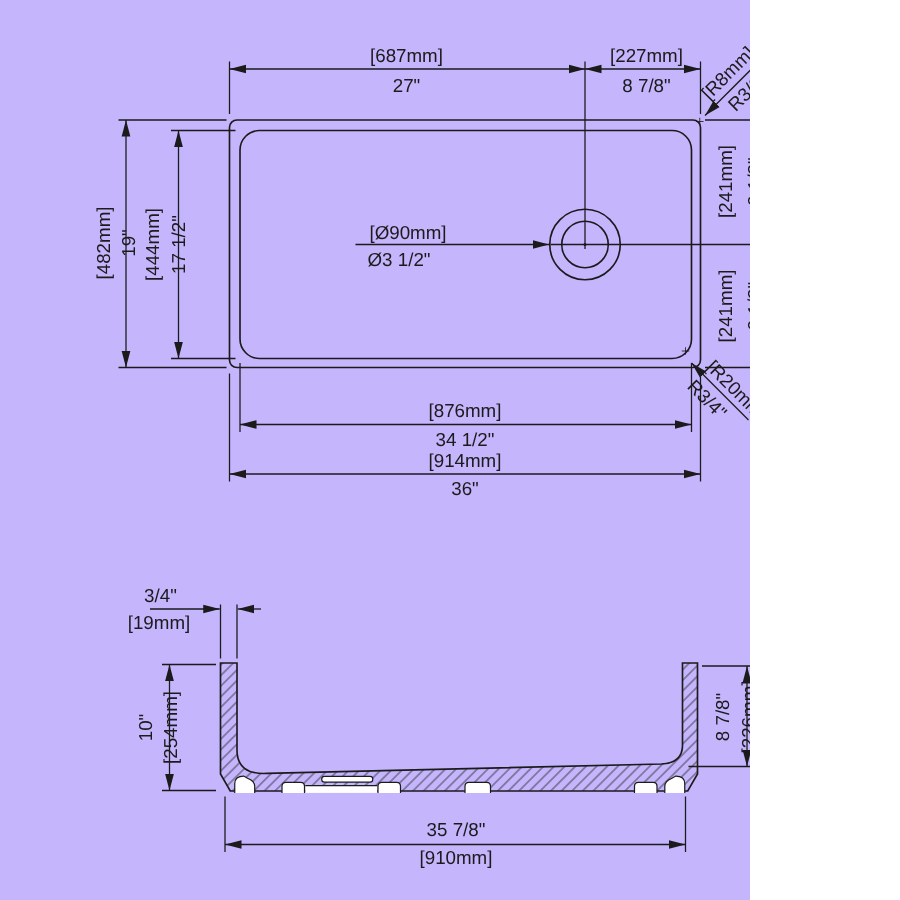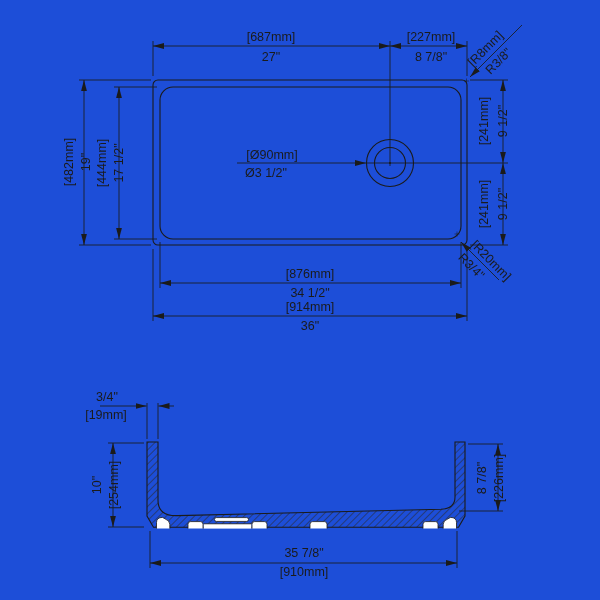--- a/index.html
+++ b/index.html
@@ -1,16 +1,16 @@
 <!DOCTYPE html>
 <html><head>
 <meta charset="utf-8">
 <style>
   html,body{margin:0;padding:0;background:#ffffff;}
-  .canvas{position:relative;width:600px;height:600px;background:#1d4ed8;overflow:hidden;}
+  .canvas{position:relative;width:500px;height:600px;background:#c4b5fd;overflow:hidden;}
   svg{display:block;}
   text{font-family:"Liberation Sans","DejaVu Sans",sans-serif;font-size:12.5px;fill:#1b1b1b;}
   .obj{stroke:#1b1b1b;stroke-width:1.1;fill:none;}
   .dim,.ext{stroke:#1b1b1b;stroke-width:0.85;fill:none;}
   .cut{fill:#ffffff;stroke:#1b1b1b;stroke-width:0.8;}
   .erase{fill:#ffffff;stroke:none;}
   .tick{stroke:#1b1b1b;stroke-width:0.55;fill:none;}
 </style>
 </head>
 <body>

